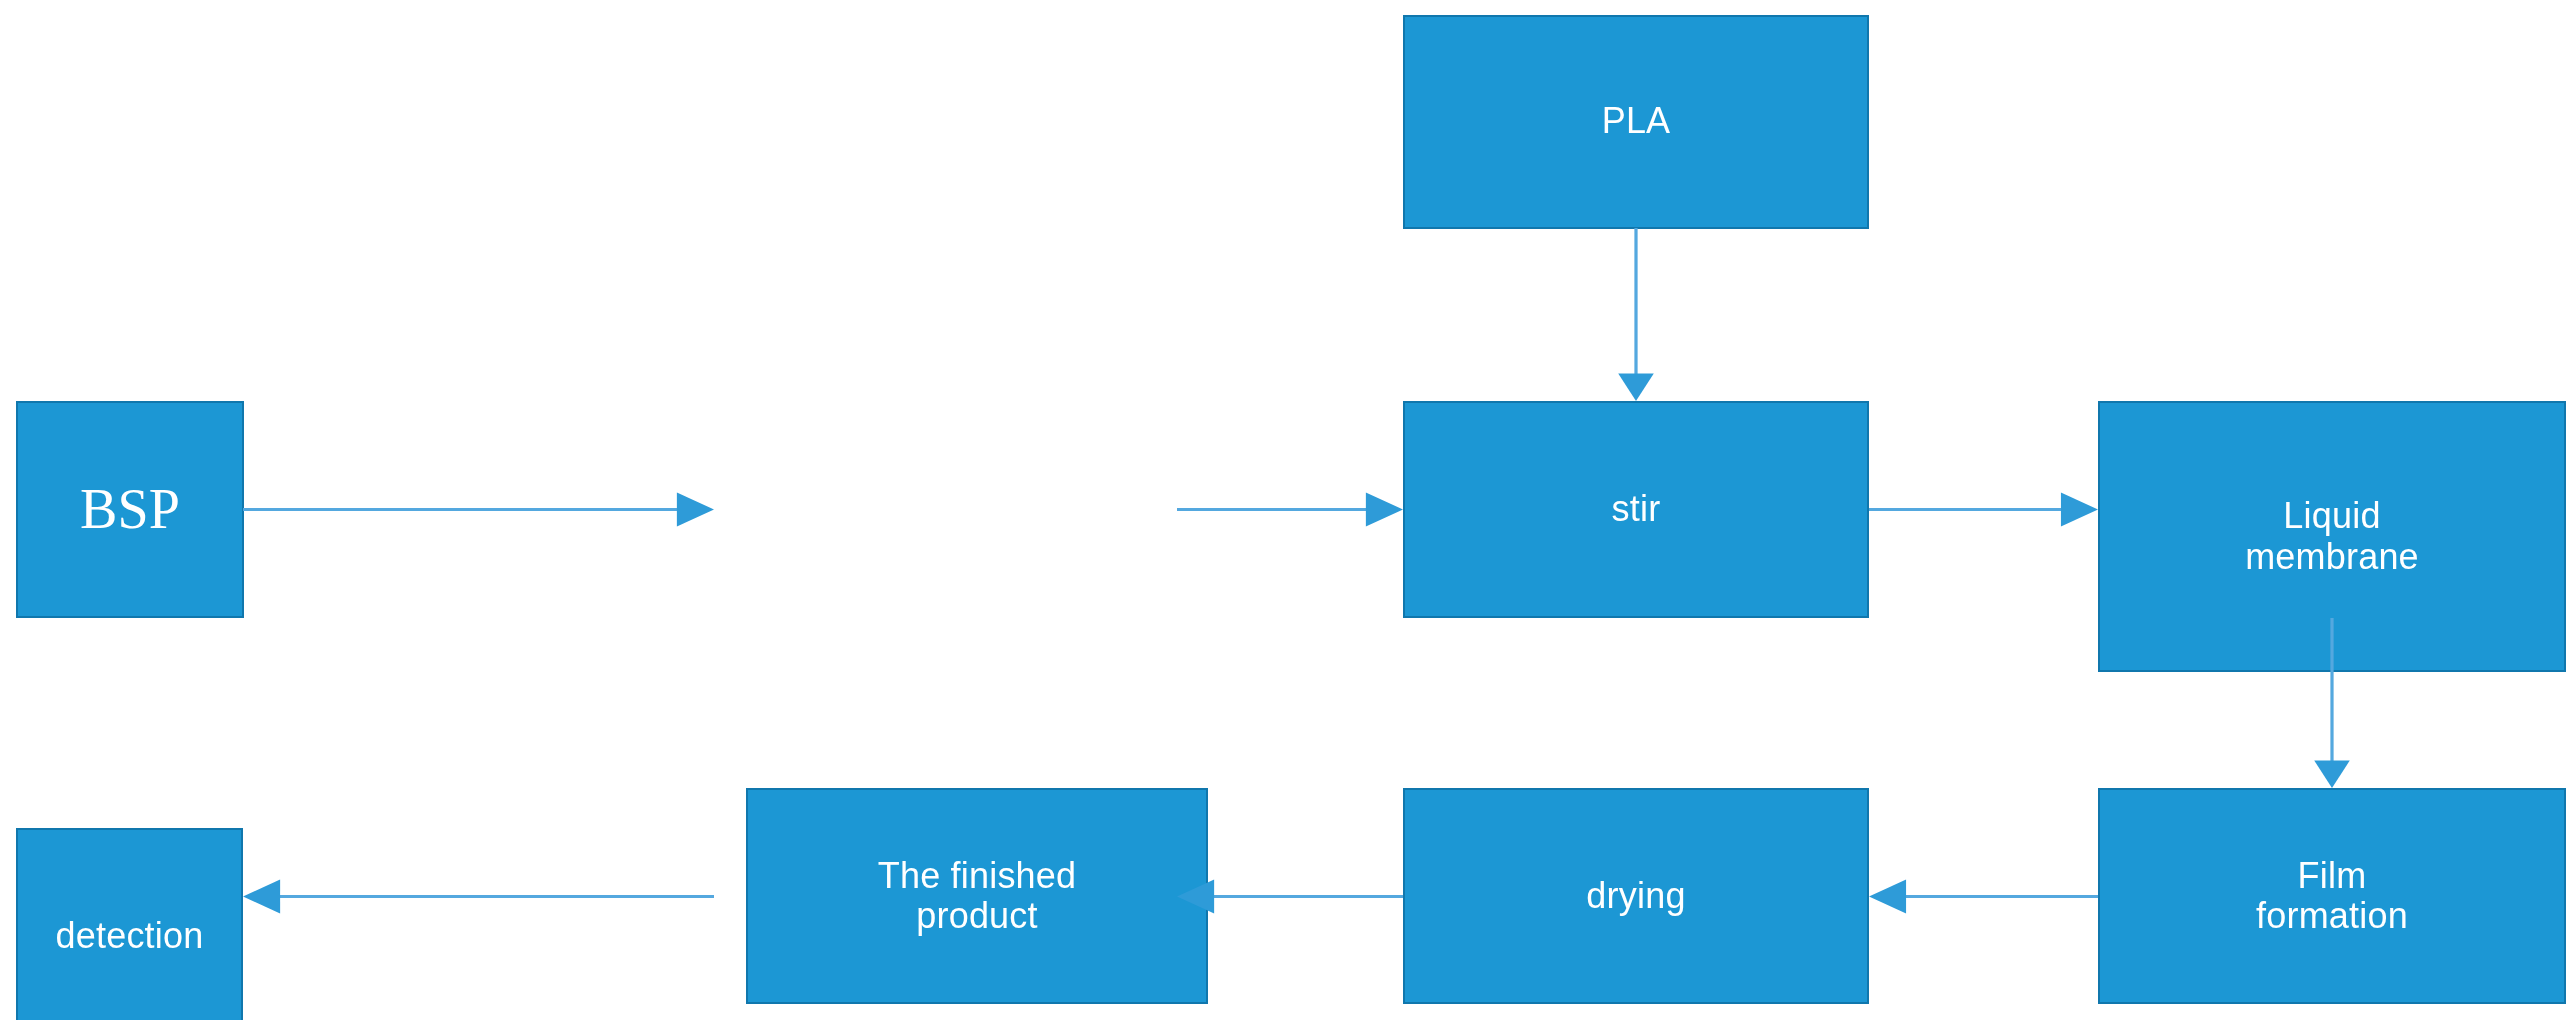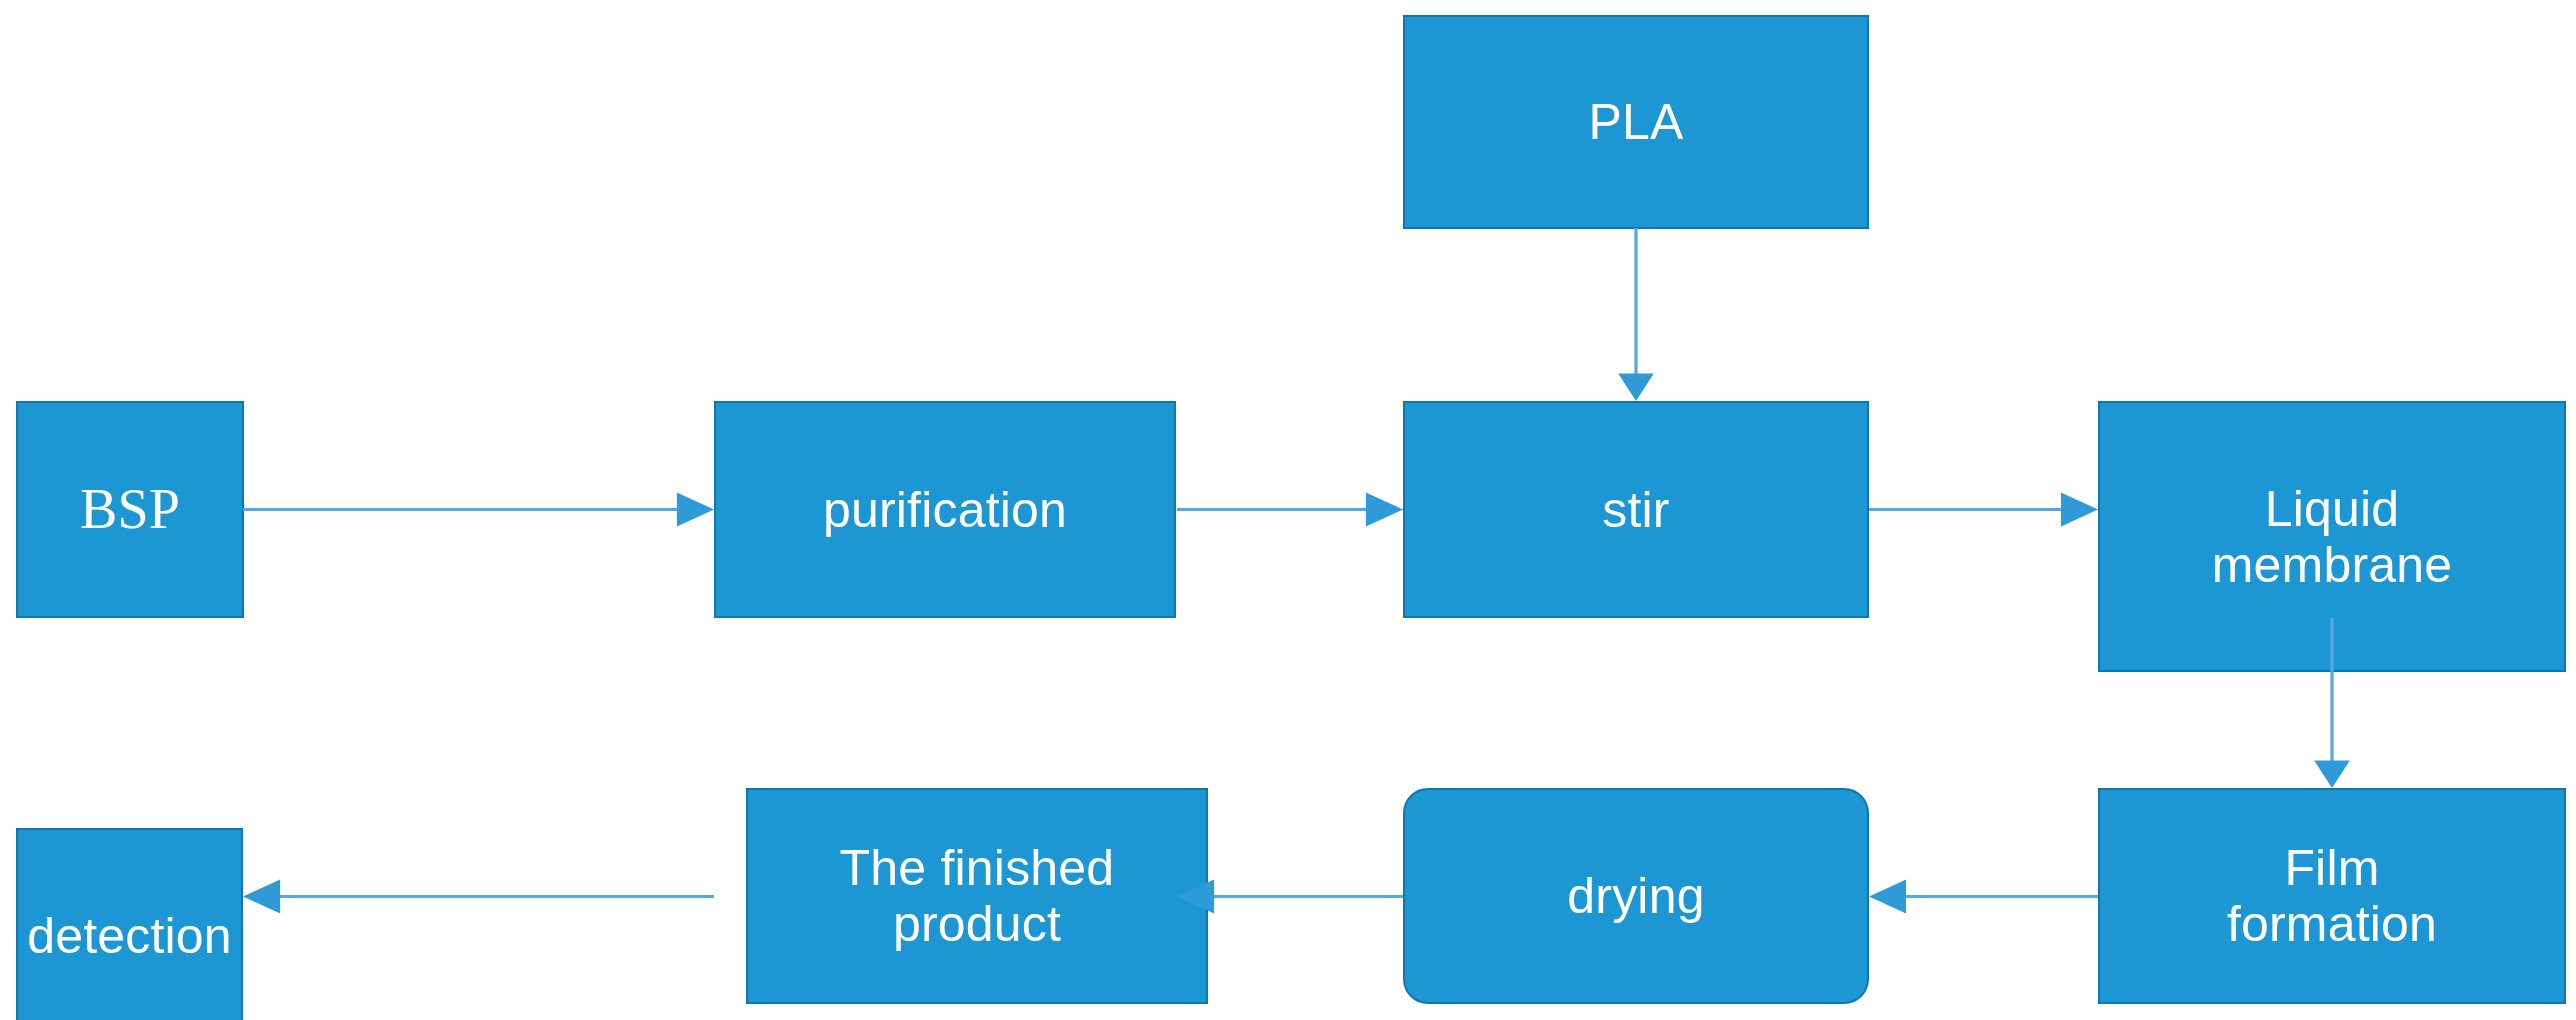--- a/index.html
+++ b/index.html
@@ -20,21 +20,21 @@
     position: absolute;
     box-sizing: border-box;
     background: #1C97D4;
     border: 2.4px solid #1077AD;
     color: #ffffff;
     display: flex;
     align-items: center;
     justify-content: center;
     text-align: center;
     line-height: 1.12;
-    font-size: 50px;
+    font-size: 36px;
     font-weight: 400;
     letter-spacing: 0.2px;
     padding: 0 11.3px;
     white-space: pre-line;
     user-select: none;
   }
   .node.serif {
     font-family: "Liberation Serif", "DejaVu Serif", serif;
     font-size: 56px;
   }
@@ -57,31 +57,30 @@
 </style>
 </head>
 <body>
 
 <div id="canvas">
 
   <div class="node" style="left:1403px; top:14.5px; width:466px; height:214px;">PLA</div>
 
   <div class="node serif" style="left:16px; top:401px; width:228px; height:217px;">BSP</div>
 
-  <div class="node" style="left:714px; top:401px; width:462px; height:217px;">purification</div>
 
   <div class="node" style="left:1403px; top:401px; width:466px; height:217px;">stir</div>
 
   <div class="node" style="left:2098px; top:401px; width:468px; height:271px;">Liquid
 membrane</div>
 
   <div class="node" style="left:2098px; top:788px; width:468px; height:216px;">Film
 formation</div>
 
-  <div class="node" style="left:1403px; top:788px; width:466px; height:216px;border-radius:25px;">drying</div>
+  <div class="node" style="left:1403px; top:788px; width:466px; height:216px;">drying</div>
 
   <div class="node" style="left:714px; top:788px; width:462px; height:216px;margin-left:32px;">The finished
 product</div>
 
   <div class="node" style="left:16px; top:788px; width:227px; height:216px;margin-top:40px;">detection</div>
 
   <div class="conn" style="left:1606px; top:228px; width:60px; height:173px;">
     <svg width="60" height="173" viewBox="0 0 74 214" aria-hidden="true">
       <line class="line-v" x1="37" y1="0" x2="37" y2="182"></line>
       <polygon class="head" points="15,180 59,180 37,214"></polygon>

